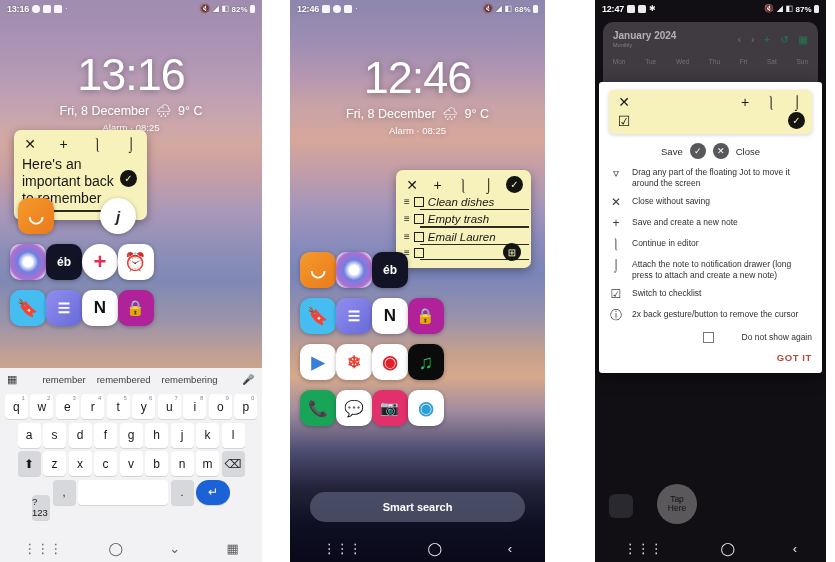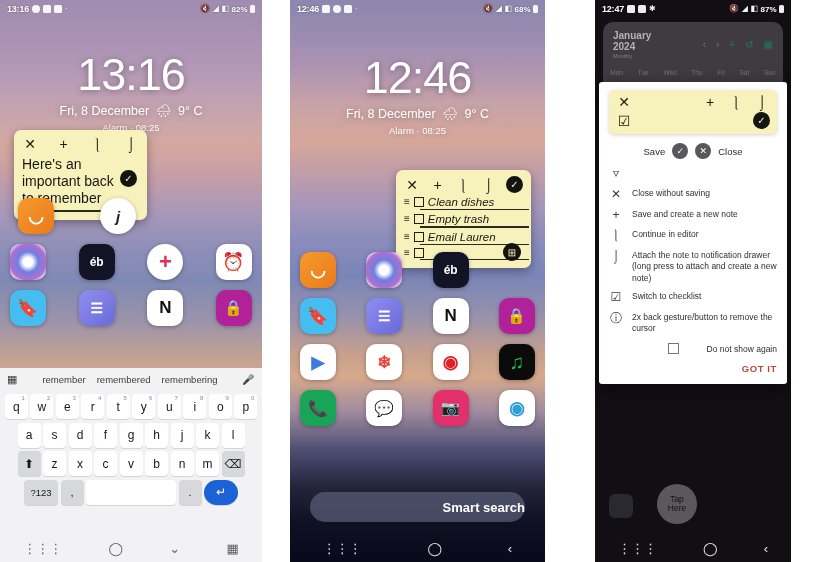--- a/index.html
+++ b/index.html
@@ -8,21 +8,21 @@
     background: #ffffff;
     font-family: "Liberation Sans", sans-serif;
     overflow: hidden;
     position: relative;
   }
   .stage { position: relative; width: 835px; height: 562px; display: flex; gap: 0; }
 
   .phone { position: relative; overflow: hidden; }
   #phone1 { position:absolute; left:0px;   top:0px; width:262px; height:562px; }
   #phone2 { position:absolute; left:290px; top:0px; width:255px; height:562px; }
-  #phone3 { position:absolute; left:595px; top:0px; width:196px; height:562px; }
+  #phone3 { position:absolute; left:595px; top:0px; width:231px; height:562px; }
 
   
   .wall {
     position:absolute; inset:0;
     background:
       linear-gradient(180deg,
         #9f8cae 0%, #ab93b4 8%, #b79bb6 14%,
         #c9a6ae 21%, #d4a89f 26%, #c79ea6 31%,
         #a898b9 38%, #8f8fb8 44%, #7f89b4 50%,
         #9b93ab 57%, #c5a291 64%, #d3a98f 68%,
@@ -100,21 +100,21 @@
   .ck-box { width:10px; height:10px; border:1.4px solid #20201a; flex:0 0 auto; }
   .ck-lbl { font-size:11.5px; color:#171712;font-style:italic; }
   .ck-addbtn {
     position:absolute; right:2px; bottom:-1px;
     width:18px; height:18px; border-radius:50%; background:#141410;
     color:#f7f2bc; font-size:10px; display:flex; align-items:center; justify-content:center;
   }
 
   
   .apps { position:absolute; left:0; right:0; }
-  .row { display:flex; justify-content:space-between; align-items:center; margin-bottom:10px; }
+  .row { display:flex; justify-content:flex-start; align-items:center; margin-bottom:10px; }
   .app {
     width:36px; height:36px; border-radius:11px;
     display:flex; align-items:center; justify-content:center;
     font-size:15px; font-weight:700; color:#fff;
     box-shadow:0 1px 4px rgba(0,0,0,.3); overflow:hidden; position:relative;
   }
   .app.sq { border-radius:10px; }
   .app.rnd { border-radius:50%; }
 
   
@@ -128,37 +128,37 @@
   .key {
     background:#fff; border-radius:4px; width:23px; height:25px;
     display:flex; align-items:center; justify-content:center;
     font-size:12px; color:#18181a; position:relative;
     box-shadow:0 1px 0 rgba(0,0,0,.12);
   }
   .key .sup { position:absolute; top:1px; right:3px; font-size:6px; color:#8a8a90; }
   .key.fn { background:#d7d8dc; }
   .key.space { width:90px; background:#fff; }
   .key.enter { background:#1b62d6; color:#fff; width:34px; border-radius:14px; }
-  .key.num { width:34px; font-size:9.5px; background:#d7d8dc; }
+  .key.num { width:18px; font-size:9.5px; background:#d7d8dc;margin-top:15px; }
   .key.comma { width:23px; background:#d7d8dc; font-size:11px; }
 
   
   .nav {
     position:absolute; left:0; right:0; bottom:0; height:28px;
     display:flex; align-items:center; justify-content:space-around;
     color:#d8d8dd; font-size:13px;
   }
   .nav.light { background:#f2f2f4; color:#5e5e64; }
   .nav.dark { background:transparent; color:#e6e6ea; }
 
   
   .searchpill {
     position:absolute; left:20px; right:20px; height:30px; border-radius:15px;
-    background:rgba(90,94,120,.72); color:#fff; font-size:13px; font-weight:700;
-    display:flex; align-items:center; justify-content:flex-end;
+    background:rgba(90,94,120,.72); color:#fff; font-size:11px; font-weight:700;
+    display:flex; align-items:center; justify-content:center;
   }
 
   
   .calcard {
     position:absolute; left:8px; right:8px; top:22px; height:72px;
     background:#4a454a; border-radius:10px 10px 0 0; opacity:.82;
   }
   .cal-head { display:flex; align-items:center; justify-content:space-between; padding:8px 10px 0 10px;gap:37px; }
   .cal-title { font-size:10px; font-weight:700; color:#d9d4d6; }
   .cal-sub { font-size:5.5px; color:#9d979b; margin-top:1px; }
@@ -546,20 +546,21 @@
       <div class="dlg-save">
         <span>Save</span>
         <span class="circ-btn">✓</span>
         <span class="circ-btn">✕</span>
         <span>Close</span>
       </div>
 
       <div class="hintlist">
         <div class="hint">
           <span class="hint-ic">▿</span>
+          <span class="hint-tx">Drag any part of the floating Jot to move it around the screen</span>
         </div>
         <div class="hint">
           <span class="hint-ic">✕</span>
           <span class="hint-tx">Close without saving</span>
         </div>
         <div class="hint">
           <span class="hint-ic">+</span>
           <span class="hint-tx">Save and create a new note</span>
         </div>
         <div class="hint">

